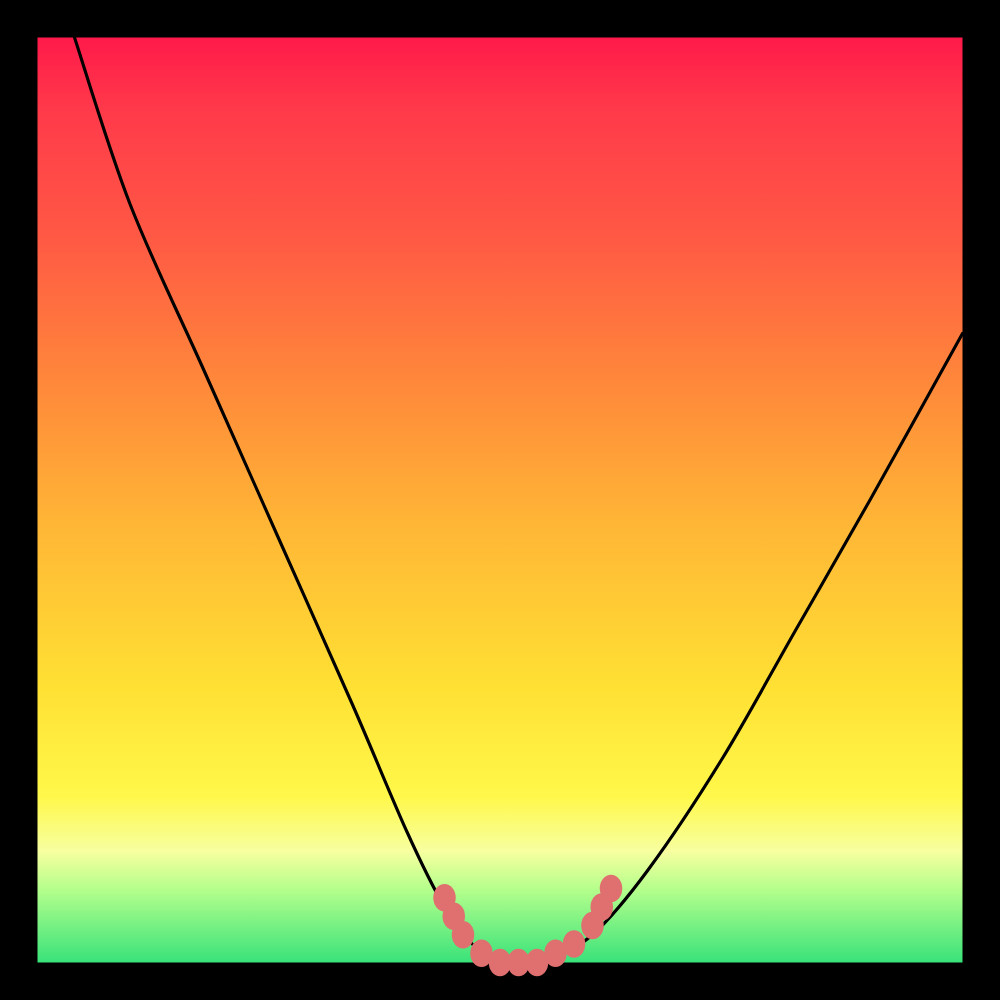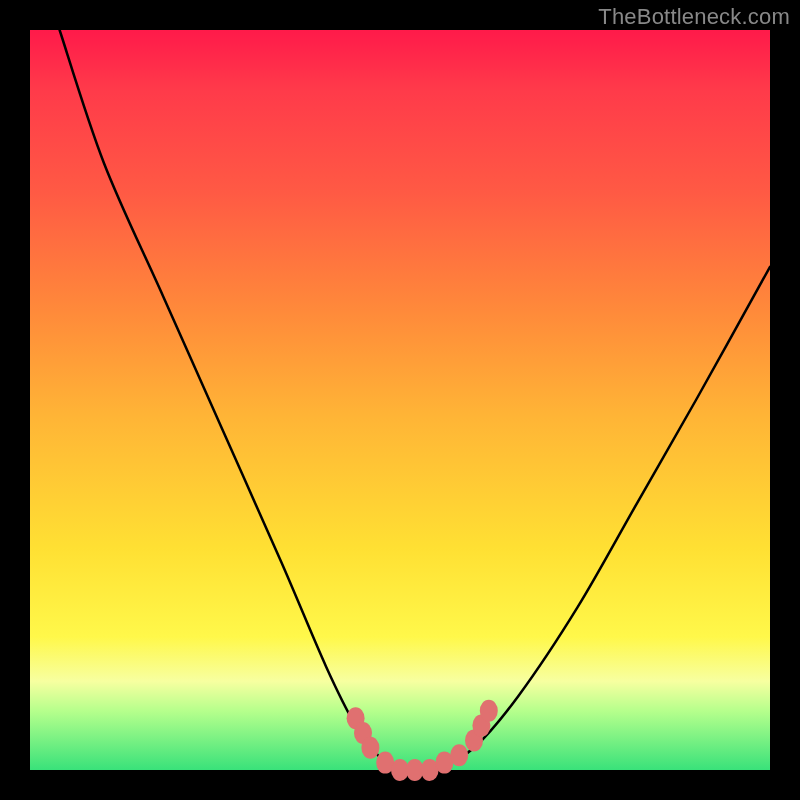--- a/index.html
+++ b/index.html
@@ -60,21 +60,20 @@
   }
   .marker {
     fill: #e07070;
     stroke: none;
   }
 </style>
 </head>
 <body>
 
 <div class="frame">
-  <div class="attribution">TheBottleneck.com</div>
 
   <div class="plot-area">
     <svg class="curve" viewBox="0 0 740 740">
       <path id="main-curve" fill="none" stroke="#000000" stroke-width="2.5" stroke-linecap="round" d="M 29.6,0 C 37,22.200000000000006 56.733333333333334,88.80000000000004 74,133.20000000000005 C 91.26666666666667,177.60000000000005 113.46666666666665,222 133.2,266.4 C 152.93333333333334,310.79999999999995 172.66666666666666,355.2 192.4,399.59999999999997 C 212.13333333333335,443.99999999999994 234.33333333333337,493.33333333333326 251.60000000000002,532.8 C 268.8666666666667,572.2666666666667 283.6666666666667,609.2666666666667 296,636.4 C 308.3333333333333,663.5333333333333 316.9666666666667,680.8 325.6,695.6 C 334.23333333333335,710.4000000000001 340.4,717.8000000000001 347.79999999999995,725.2 C 355.19999999999993,732.6 362.59999999999997,737.5333333333333 370,740 C 377.40000000000003,742.4666666666667 384.80000000000007,741.2333333333333 392.20000000000005,740 C 399.6,738.7666666666667 405.7666666666667,736.3000000000001 414.40000000000003,732.6 C 423.03333333333336,728.9 431.6666666666667,728.9 444,717.8 C 456.3333333333333,706.6999999999999 471.1333333333334,689.4333333333333 488.40000000000003,666 C 505.6666666666667,642.5666666666667 527.8666666666667,609.2666666666667 547.6,577.2 C 567.3333333333334,545.1333333333334 587.0666666666666,508.1333333333334 606.8,473.6 C 626.5333333333333,439.06666666666666 643.8,409.4666666666667 666,370 C 688.2,330.5333333333333 727.6666666666666,258.99999999999994 740,236.79999999999995"></path>
       <g id="marker-group">
           <ellipse cx="325.6" cy="688.2" rx="9" ry="11" class="marker" fill="#e07070"></ellipse>
           <ellipse cx="333" cy="703" rx="9" ry="11" class="marker" fill="#e07070"></ellipse>
           <ellipse cx="340.40000000000003" cy="717.8" rx="9" ry="11" class="marker" fill="#e07070"></ellipse>
           <ellipse cx="355.2" cy="732.6" rx="9" ry="11" class="marker" fill="#e07070"></ellipse>
           <ellipse cx="370" cy="740" rx="9" ry="11" class="marker" fill="#e07070"></ellipse>

